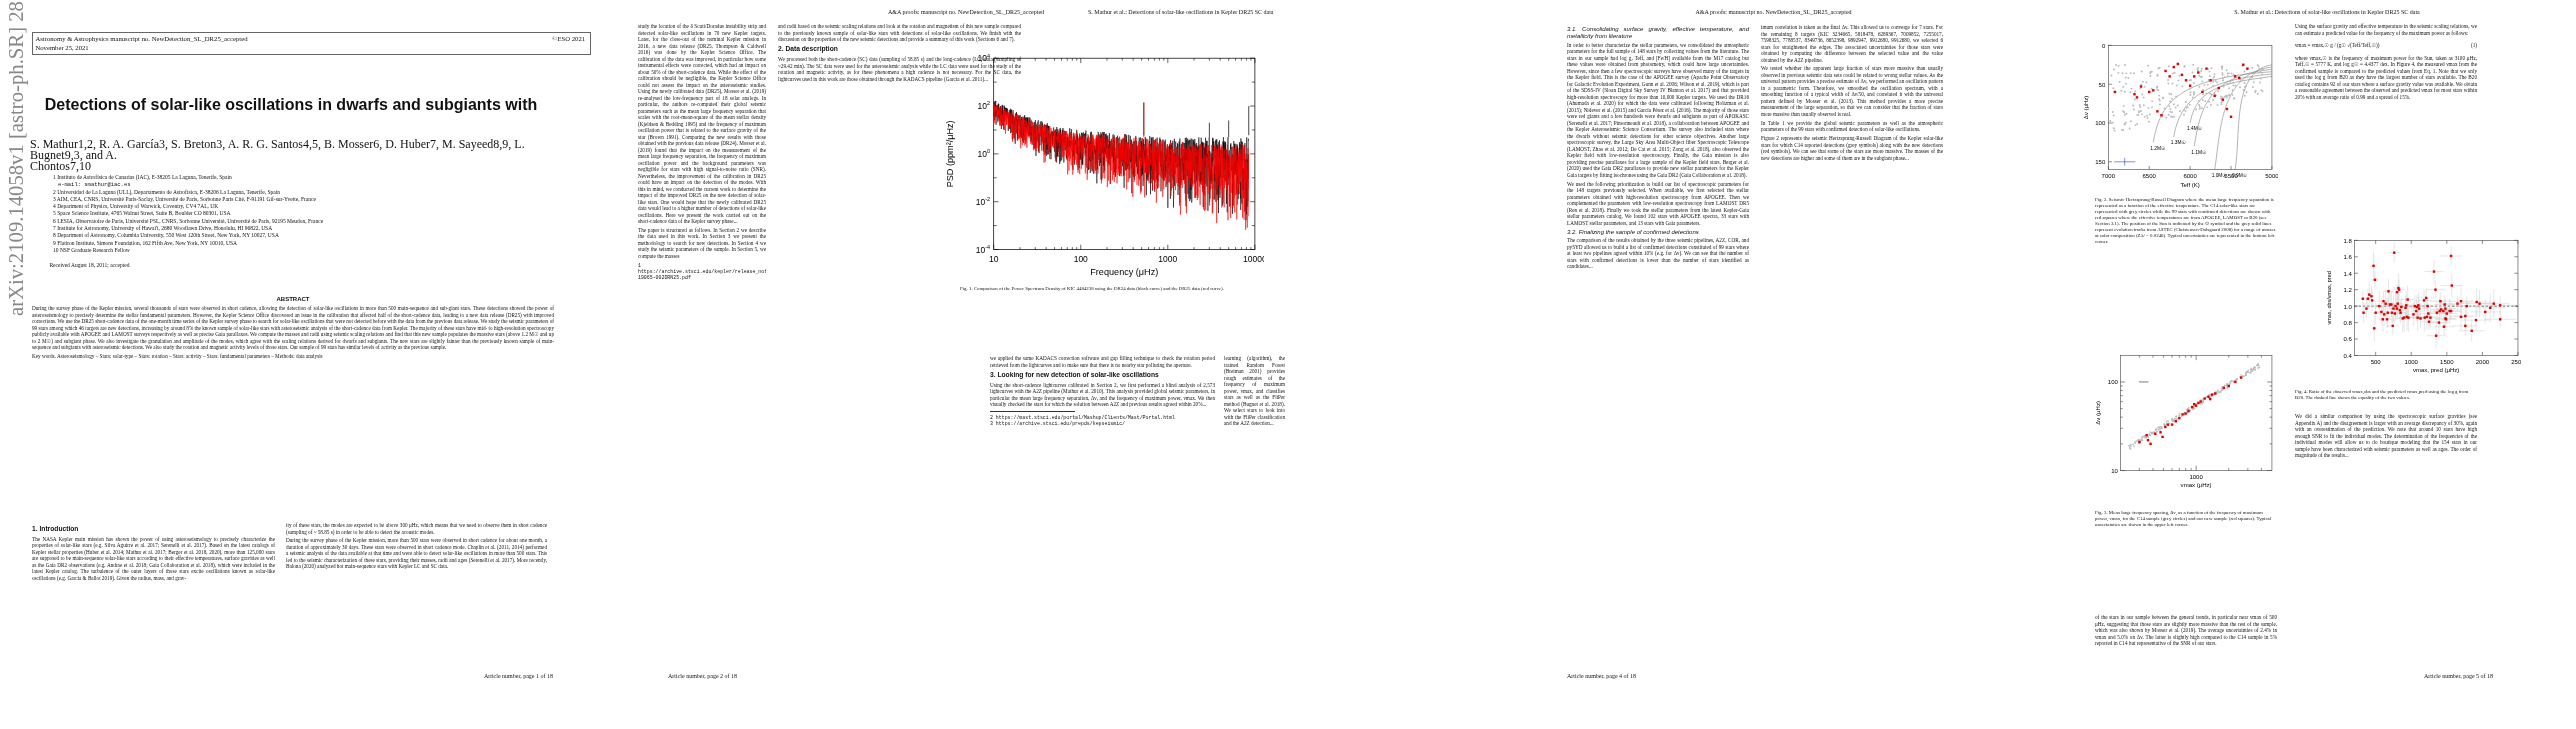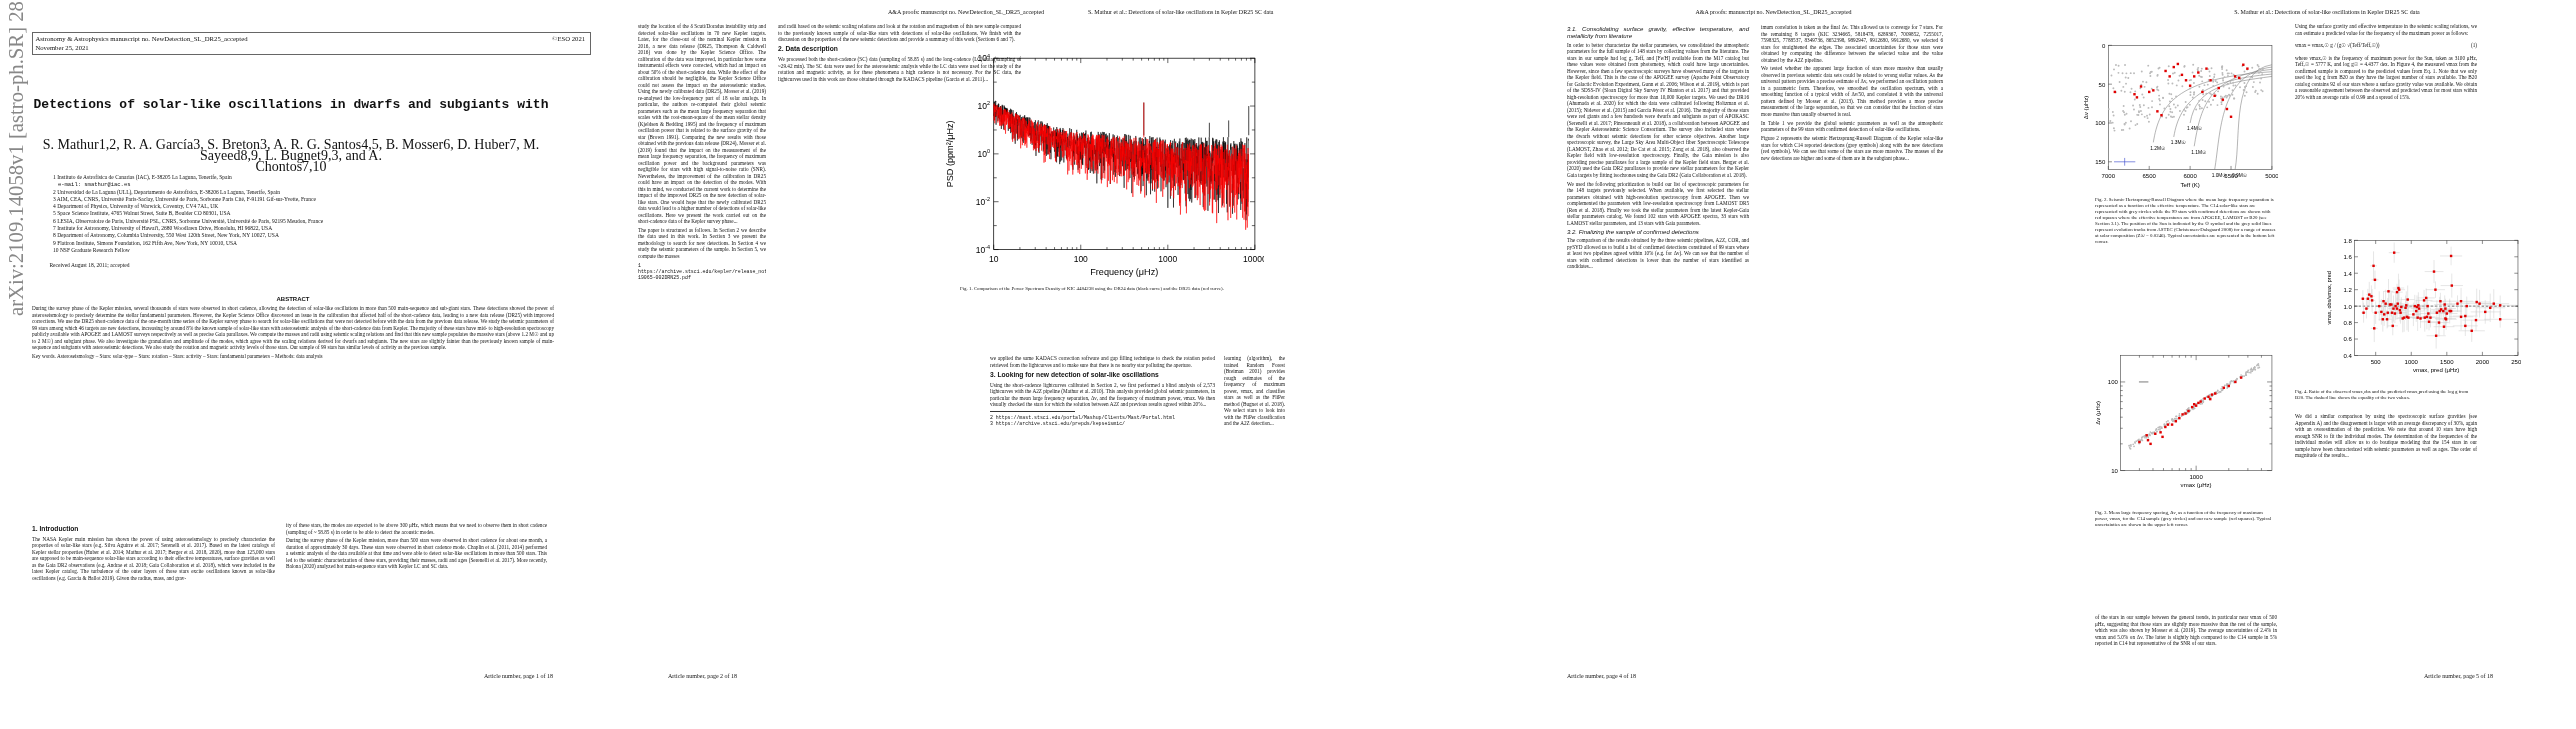--- a/index.html
+++ b/index.html
@@ -5,22 +5,22 @@
   html,body{margin:0;padding:0;background:#fff;}
   body{width:2576px;height:729px;position:relative;overflow:hidden;font-family:"Liberation Serif",serif;color:#111;}
   .page{position:absolute;top:0;width:644px;height:729px;background:#fff;}
   .p1{left:0}.p2{left:644px}.p3{left:1288px}
   .running{position:absolute;top:8.5px;font-size:6px;width:100%;text-align:center;}
   .col{position:absolute;font-size:5.2px;line-height:6.5px;text-align:justify;}
   .col p{margin:0 0 2.4px 0;}
   .footer{position:absolute;bottom:50px;font-size:6px;}
   .hdrbox{position:absolute;left:32px;top:32px;width:559px;height:23px;border:0.6px solid #666;font-size:6.7px;line-height:9px;padding:1.2px 2.4px;box-sizing:border-box;}
   .hdrbox .esoright{position:absolute;right:4.9px;top:1.2px;}
-  .title{position:absolute;left:30px;top:96px;width:522px;text-align:center;font-family:Liberation Mono, monospace;font-weight:bold;font-size:13px;line-height:17px;}
-  .authors{position:absolute;left:30px;top:139px;width:522px;text-align:center;font-size:14px;line-height:11px;}
+  .title{position:absolute;left:30px;top:96px;width:522px;text-align:center;font-family:Liberation Sans, sans-serif;font-weight:bold;font-size:16px;line-height:17px;}
+  .authors{position:absolute;left:30px;top:139px;width:522px;text-align:left;font-size:12px;line-height:11px;}
   .affils{position:absolute;left:53px;top:174px;font-size:5.5px;line-height:7.3px;}
   .affils div{white-space:nowrap;}
   .arxiv{position:absolute;left:4.9px;top:316px;transform:rotate(-90deg);transform-origin:left top;font-size:20.7px;color:#888;white-space:nowrap;font-family:"Liberation Serif",serif;}
   .abs-h{position:absolute;left:32px;top:296px;width:522px;text-align:center;font-family:"Liberation Sans",sans-serif;font-weight:bold;font-size:6px;}
   .abs{position:absolute;left:32px;top:305px;width:522px;font-size:5.2px;line-height:6.5px;text-align:justify;}
   .sec{font-family:"Liberation Sans",sans-serif;font-weight:bold;font-size:6.7px;margin:3.6px 0 3.6px 0;}
   .subsec{font-family:"Liberation Sans",sans-serif;font-style:italic;font-size:6px;margin:2.4px 0 2.4px 0;}
   .caption{font-size:4.9px;line-height:6px;}
   .fn{font-family:"Liberation Mono",monospace;font-size:4.9px;line-height:6px;}
   .fnrule{border-top:0.6px solid #333;width:85px;margin:3.6px 0 2.4px;}

